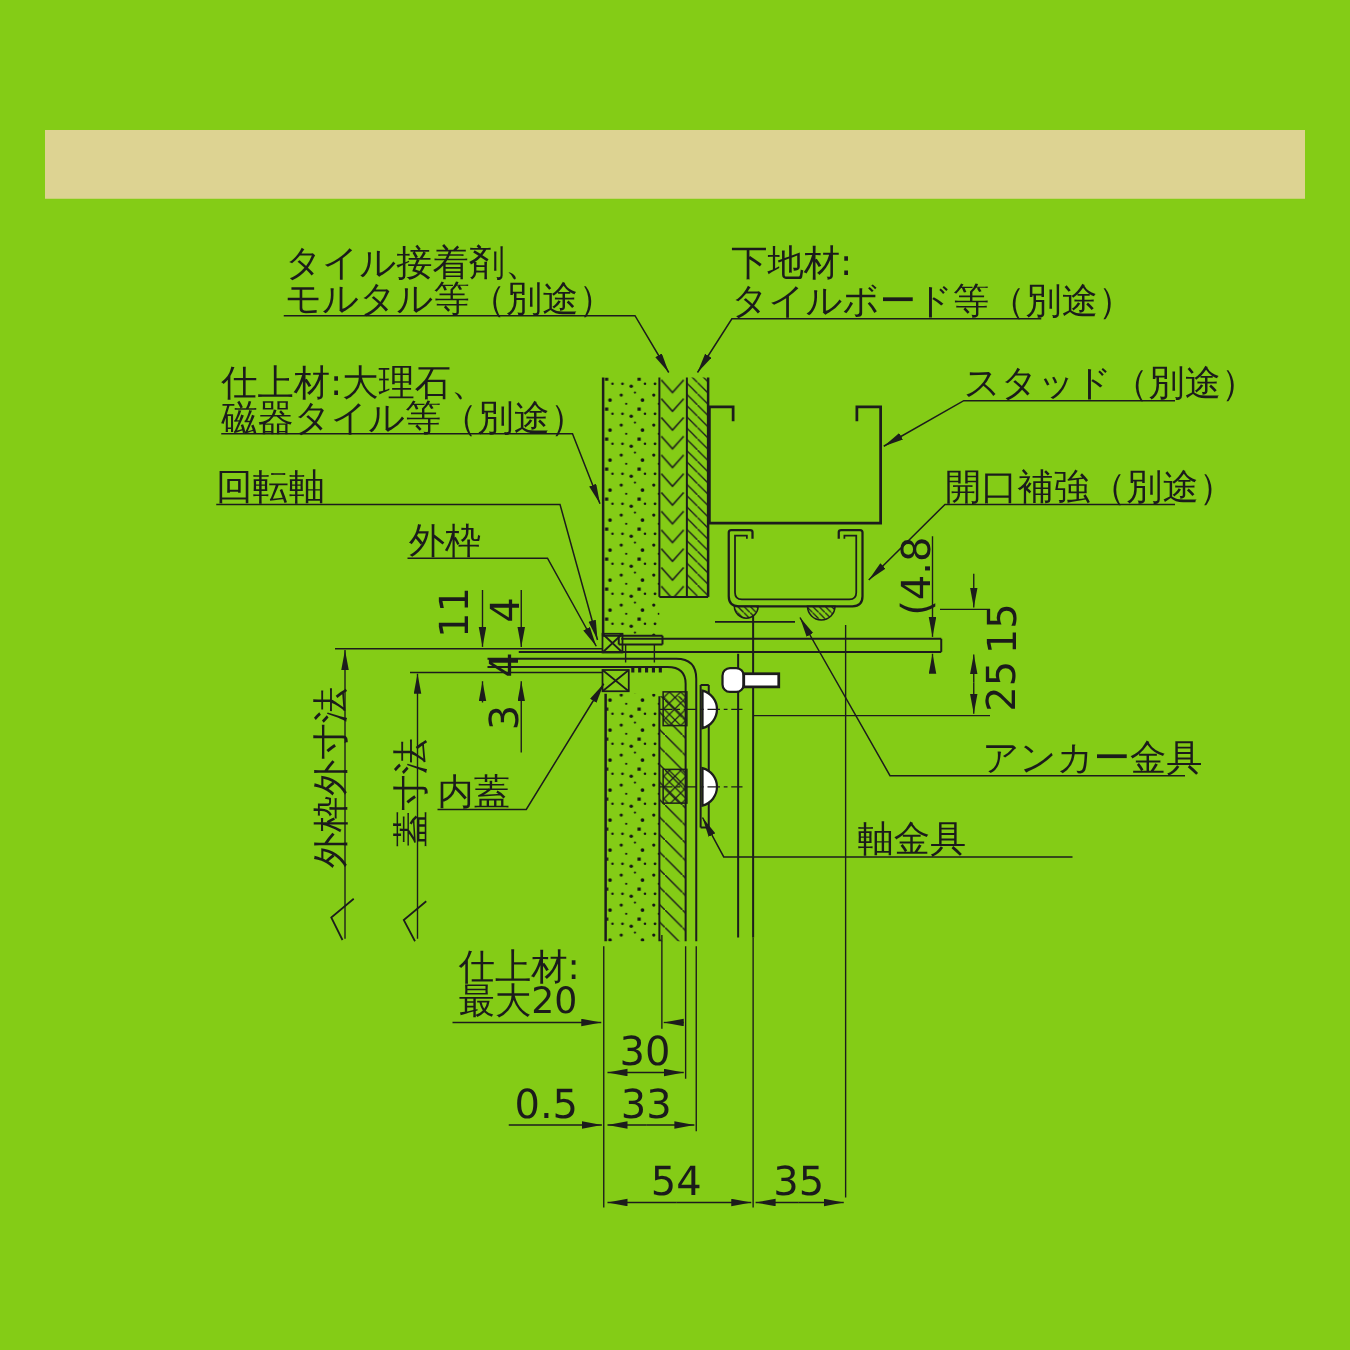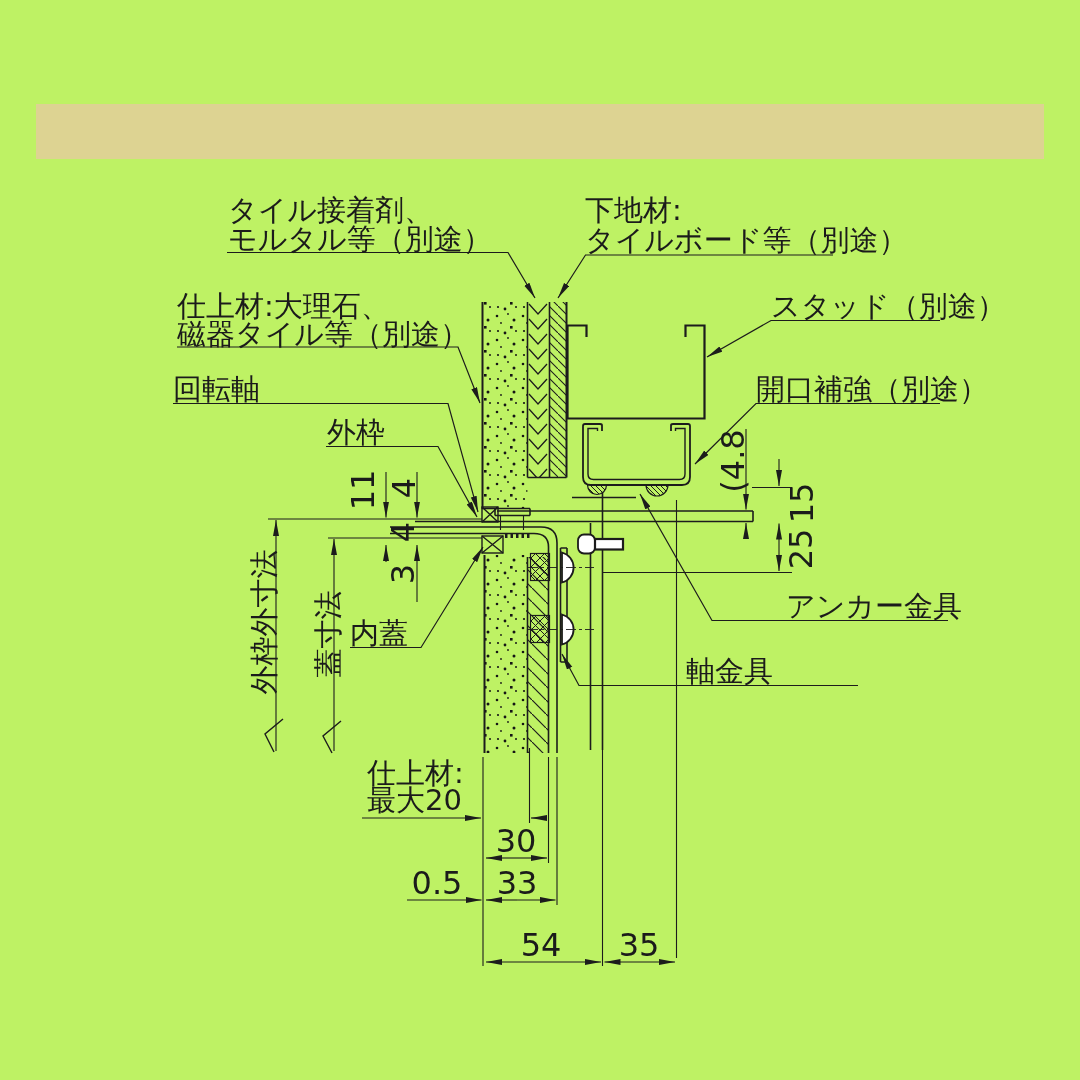--- a/index.html
+++ b/index.html
@@ -1,16 +1,16 @@
 <!DOCTYPE html>
 <html><head>
 <meta charset="utf-8">
 <style>
   html,body{margin:0;padding:0;background:#ffffff;}
-  #stage{position:relative;width:1080px;height:1080px;background:#bef264;overflow:hidden;
+  #stage{position:relative;width:1080px;height:1080px;background:#84cc16;overflow:hidden;
          font-family:"DejaVu Sans","Liberation Sans",sans-serif;}
   #titlebar{position:absolute;left:36px;top:104px;width:1008px;height:55px;
             display:flex;align-items:center;justify-content:center;}
   #titlebar .t{font-size:34px;color:#1b1b1b;letter-spacing:2px;}
   svg{position:absolute;left:0;top:0;}
   svg text{fill:#1b1b1b;}
   .lab{font-size:29px;}
   .dim{font-size:32px;}
 </style>
 </head>

